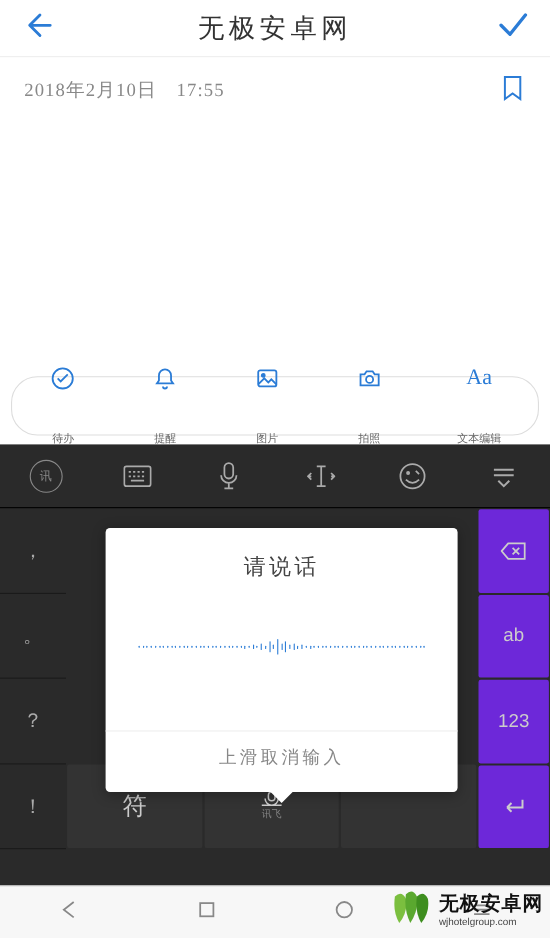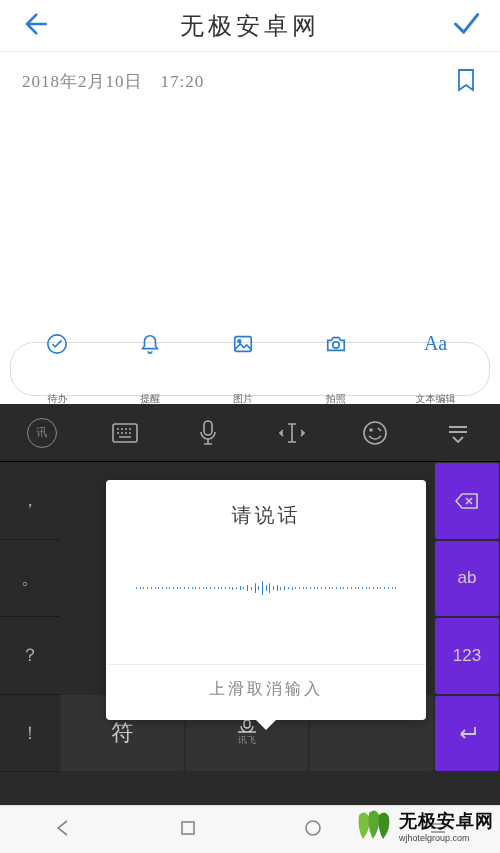--- a/index.html
+++ b/index.html
@@ -37,21 +37,21 @@
   .kb-right-cell { flex: 1; display: flex; align-items: center; justify-content: center; color: #ccc; font-size: 17px; font-family: sans-serif; background: #6d28d9; margin: 1px; border-radius: 2px; }
   .kb-right-cell svg { width: 24px; height: 24px; }
   
   .kb-bottom { position: absolute; left: 60px; right: 66px; bottom: 0; height: 78px; display: flex; }
   .kb-bottom-cell { flex: 1; display: flex; flex-direction: column; align-items: center; justify-content: center; color: #ccc; font-family: sans-serif; background: #333; margin: 1px; border-radius: 2px; }
   .kb-bottom-cell .big { font-size: 22px; }
   .kb-bottom-cell .sub { font-size: 9px; color: #888; }
   .kb-bottom-cell svg { width: 22px; height: 14px; }
   
   
-  .voice-popup { position: absolute; top: 480px; left: 106px; width: 320px; height: 240px; background: #fff; border-radius: 4px; box-shadow: 0 2px 12px rgba(0,0,0,0.3); display: flex; flex-direction: column; align-items: center; }
+  .voice-popup { position: absolute; top: 480px; left: 96px; width: 320px; height: 240px; background: #fff; border-radius: 4px; box-shadow: 0 2px 12px rgba(0,0,0,0.3); display: flex; flex-direction: column; align-items: center; }
   .voice-popup::after { content: ""; position: absolute; bottom: -10px; left: 50%; transform: translateX(-50%); border: 10px solid transparent; border-top-color: #fff; border-bottom: none; }
   .voice-title { margin-top: 22px; font-size: 20px; color: #444; letter-spacing: 3px; }
   .wave { margin-top: 46px; width: 260px; height: 26px; display: flex; align-items: center; justify-content: center; gap: 3px; }
   .wave span { width: 2px; background: #2b7cd6; display: inline-block; border-radius: 1px; }
   .voice-hint { margin-top: auto; margin-bottom: 20px; font-size: 16px; color: #888; letter-spacing: 3px; border-top: 1px solid #eee; width: 100%; text-align: center; padding-top: 14px; }
   
   
   .navbar { position: absolute; bottom: 0; left: 0; width: 500px; height: 48px; background: #f7f7f7; display: flex; justify-content: space-around; align-items: center; border-top: 1px solid #ddd; }
   .nav-item svg { width: 20px; height: 20px; }
   
@@ -72,21 +72,21 @@
   </div>
   <div class="title">无极安卓网</div>
   <div class="save-check">
     <svg viewBox="0 0 24 24" fill="none" stroke="#2b7cd6" stroke-width="2.6" stroke-linecap="round" stroke-linejoin="round">
         <path d="M3 12l7 7L22 4"></path>
       </svg>
   </div>
 </div>
 
 <div class="content">
-  <div class="timestamp">2018年2月10日　17:20</div>
+  <div class="timestamp">2018年2月10日　17:55</div>
   <div class="bookmark">
     <svg viewBox="0 0 20 24" fill="none" stroke="#2b7cd6" stroke-width="1.8">
         <path d="M3 2h14v20l-7-5-7 5V2z"></path>
       </svg>
   </div>
 </div>
 
 <div class="toolbar">
   <div class="tool-item">
     <svg viewBox="0 0 24 24" fill="none" stroke="#2b7cd6" stroke-width="1.8">

